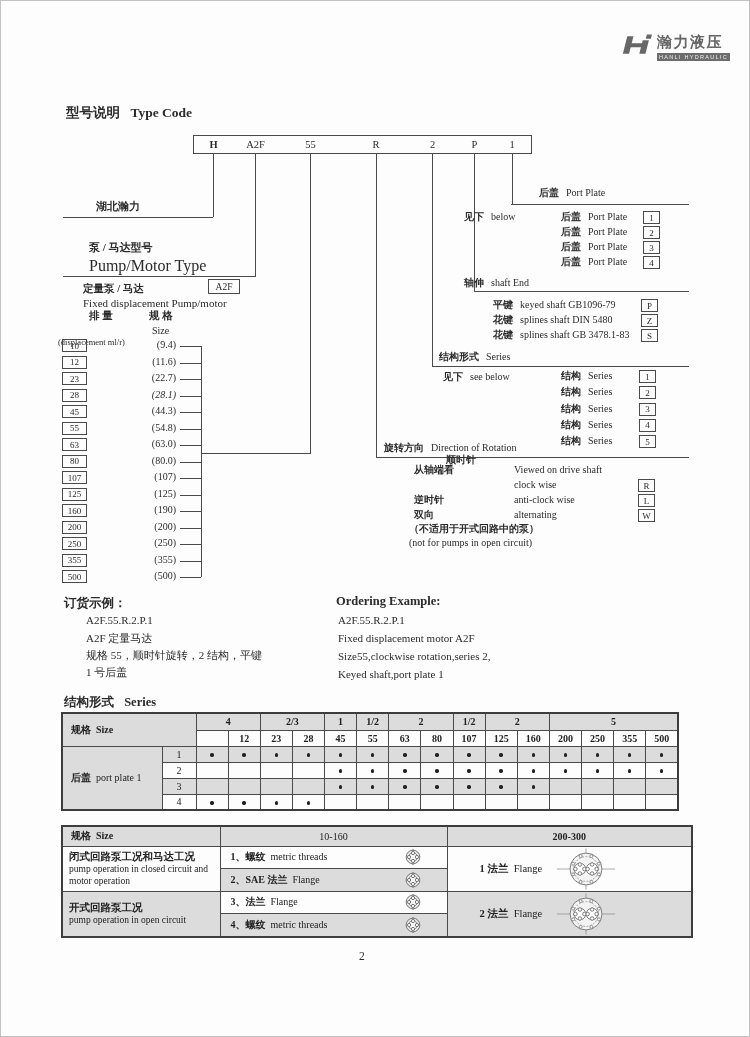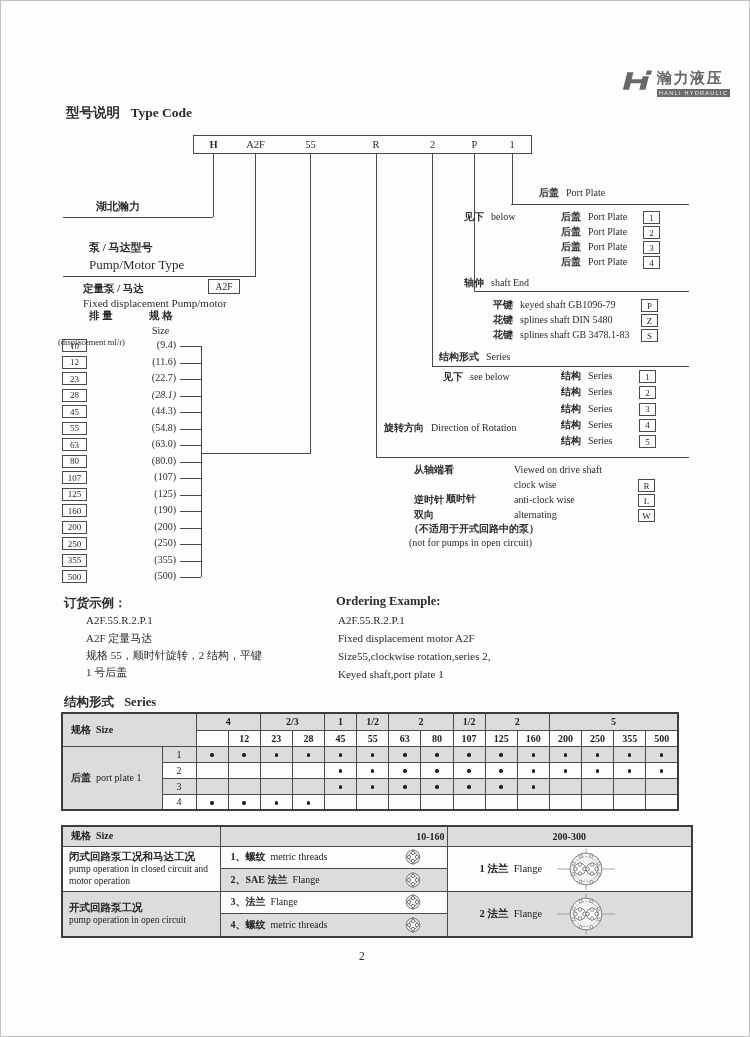--- a/index.html
+++ b/index.html
@@ -4,40 +4,40 @@
 <style>
   html,body{margin:0;padding:0;background:#e9e9e9;}
   #page{position:relative;width:750px;height:1037px;margin:0 auto;background:#fdfdfd;
         border:1px solid #c2c2c2;box-sizing:border-box;overflow:hidden;
         font-family:"Liberation Serif","DejaVu Serif",serif;color:#2b2b2b;}
   .abs{position:absolute;white-space:nowrap;}
   .hln{position:absolute;height:1px;background:#4a4a4a;}
   .vln{position:absolute;width:1px;background:#4a4a4a;}
   .b{font-weight:bold;}
   .en{margin-left:7px;}
-  .fs10{font-size:10.5px;} .fs11{font-size:11px;} .fs12{font-size:13px;}
+  .fs10{font-size:10.5px;} .fs11{font-size:11px;} .fs12{font-size:16px;}
   .small{font-size:8.5px;}
   
   .tc-box{position:absolute;height:19px;border:1px solid #4a4a4a;box-sizing:border-box;
           display:flex;align-items:center;justify-content:center;font-size:10.5px;background:#fdfdfd;}
   
   .sz-box{position:absolute;width:25px;height:13px;border:1px solid #4a4a4a;box-sizing:border-box;
           display:flex;align-items:center;justify-content:center;font-size:9px;}
   .sz-val{position:absolute;width:45px;text-align:right;font-size:10px;}
   
   .code-box{position:absolute;width:17px;height:13px;border:1px solid #4a4a4a;box-sizing:border-box;
             display:flex;align-items:center;justify-content:center;font-size:9px;background:#fdfdfd;}
   .dlabel{position:absolute;font-size:10px;white-space:nowrap;}
   
   #title{left:65px;top:103px;font-size:13.5px;font-weight:bold;}
   #series-heading{left:63px;top:693px;font-size:12.5px;font-weight:bold;}
   
   .ord-line{height:17px;font-size:11px;white-space:nowrap;}
   
-  #logo{left:621px;top:29px;display:flex;align-items:center;gap:5px;margin-top:36px;}
+  #logo{left:621px;top:29px;display:flex;align-items:center;gap:5px;}
   .logo-cn{font-size:15px;font-weight:bold;color:#666;letter-spacing:1.5px;font-family:"Liberation Sans","DejaVu Sans",sans-serif;}
   .logo-en{margin-top:1px;background:#6c6c6c;color:#f2f2f2;font-size:5.5px;letter-spacing:1.3px;
            text-align:center;padding:1px 2px;font-family:"Liberation Sans","DejaVu Sans",sans-serif;}
   
   table.dtable{position:absolute;border-collapse:collapse;table-layout:fixed;
                font-size:10px;color:#222;background:#fdfdfd;}
   table.dtable td,table.dtable th{border:1px solid #4a4a4a;padding:0 2px;overflow:hidden;}
   table.dtable{border:2px solid #3d3d3d;}
   .g{background:#dcdcdc;} .w{background:#fdfdfd;}
   .ctr{text-align:center;} .left{text-align:left;padding-left:8px !important;}
@@ -209,27 +209,27 @@
       <div class="dlabel" style="left: 560px; top: 384.3px;"><b>结构</b><span class="en">Series</span></div>
       <div class="code-box" style="left: 638px; top: 385.3px;">2</div>
       <div class="dlabel" style="left: 560px; top: 400.6px;"><b>结构</b><span class="en">Series</span></div>
       <div class="code-box" style="left: 638px; top: 401.6px;">3</div>
       <div class="dlabel" style="left: 560px; top: 416.9px;"><b>结构</b><span class="en">Series</span></div>
       <div class="code-box" style="left: 638px; top: 417.9px;">4</div>
       <div class="dlabel" style="left: 560px; top: 433.2px;"><b>结构</b><span class="en">Series</span></div>
       <div class="code-box" style="left: 638px; top: 434.2px;">5</div>
     </div>
 
-  <div class="dlabel" style="left:383px;top:420px">
+  <div class="dlabel" style="left:383px;top:440px">
     <b>旋转方向</b><span class="en">Direction of Rotation</span>
   </div>
   <div class="dlabel b" style="left:413px;top:462px">从轴端看</div>
   <div class="dlabel" style="left:513px;top:463px">Viewed on drive shaft</div>
   <div id="rotation-rows">
-      <div class="dlabel b" style="left: 413px; top: 491px; padding-left: 32px;">顺时针</div>
+      <div class="dlabel b" style="left: 413px; top: 452px; padding-left: 32px;">顺时针</div>
       <div class="dlabel" style="left: 513px; top: 478px;">clock wise</div>
       <div class="code-box" style="left: 637px; top: 478px;">R</div>
       <div class="dlabel b" style="left: 413px; top: 492.2px;">逆时针</div>
       <div class="dlabel" style="left: 513px; top: 493.2px;">anti-clock wise</div>
       <div class="code-box" style="left: 637px; top: 493.2px;">L</div>
       <div class="dlabel b" style="left: 413px; top: 507.4px;">双向</div>
       <div class="dlabel" style="left: 513px; top: 508.4px;">alternating</div>
       <div class="code-box" style="left: 637px; top: 508.4px;">W</div>
     </div>
   <div class="dlabel b" style="left:408px;top:521px">（不适用于开式回路中的泵）</div>
@@ -382,21 +382,21 @@
 
   <table id="port-table" class="dtable">
       <colgroup>
         <col style="width: 158px;">
         <col style="width: 227px;">
         <col style="width: 245px;">
       </colgroup>
       <tbody>
         <tr class="hd">
           <td class="g left"><b>规格</b>&nbsp;&nbsp;<b>Size</b></td>
-          <td class="g ctr" style="font-weight: bold; text-align: right;">10-160</td>
+          <td class="g ctr" style="font-weight: normal;">10-160</td>
           <td class="g ctr" style="font-weight: bold;">200-300</td>
         </tr>
         <tr>
           <td rowspan="2" class="plabel w">
             <div class="cnl">闭式回路泵工况和马达工况</div>
             <div class="enl">pump operation in closed circuit and motor operation</div>
           </td>
           <td class="w">
             <div class="pmid-flex">
               <span class="txt"><b>1、螺纹</b>&nbsp;&nbsp;metric threads</span>

